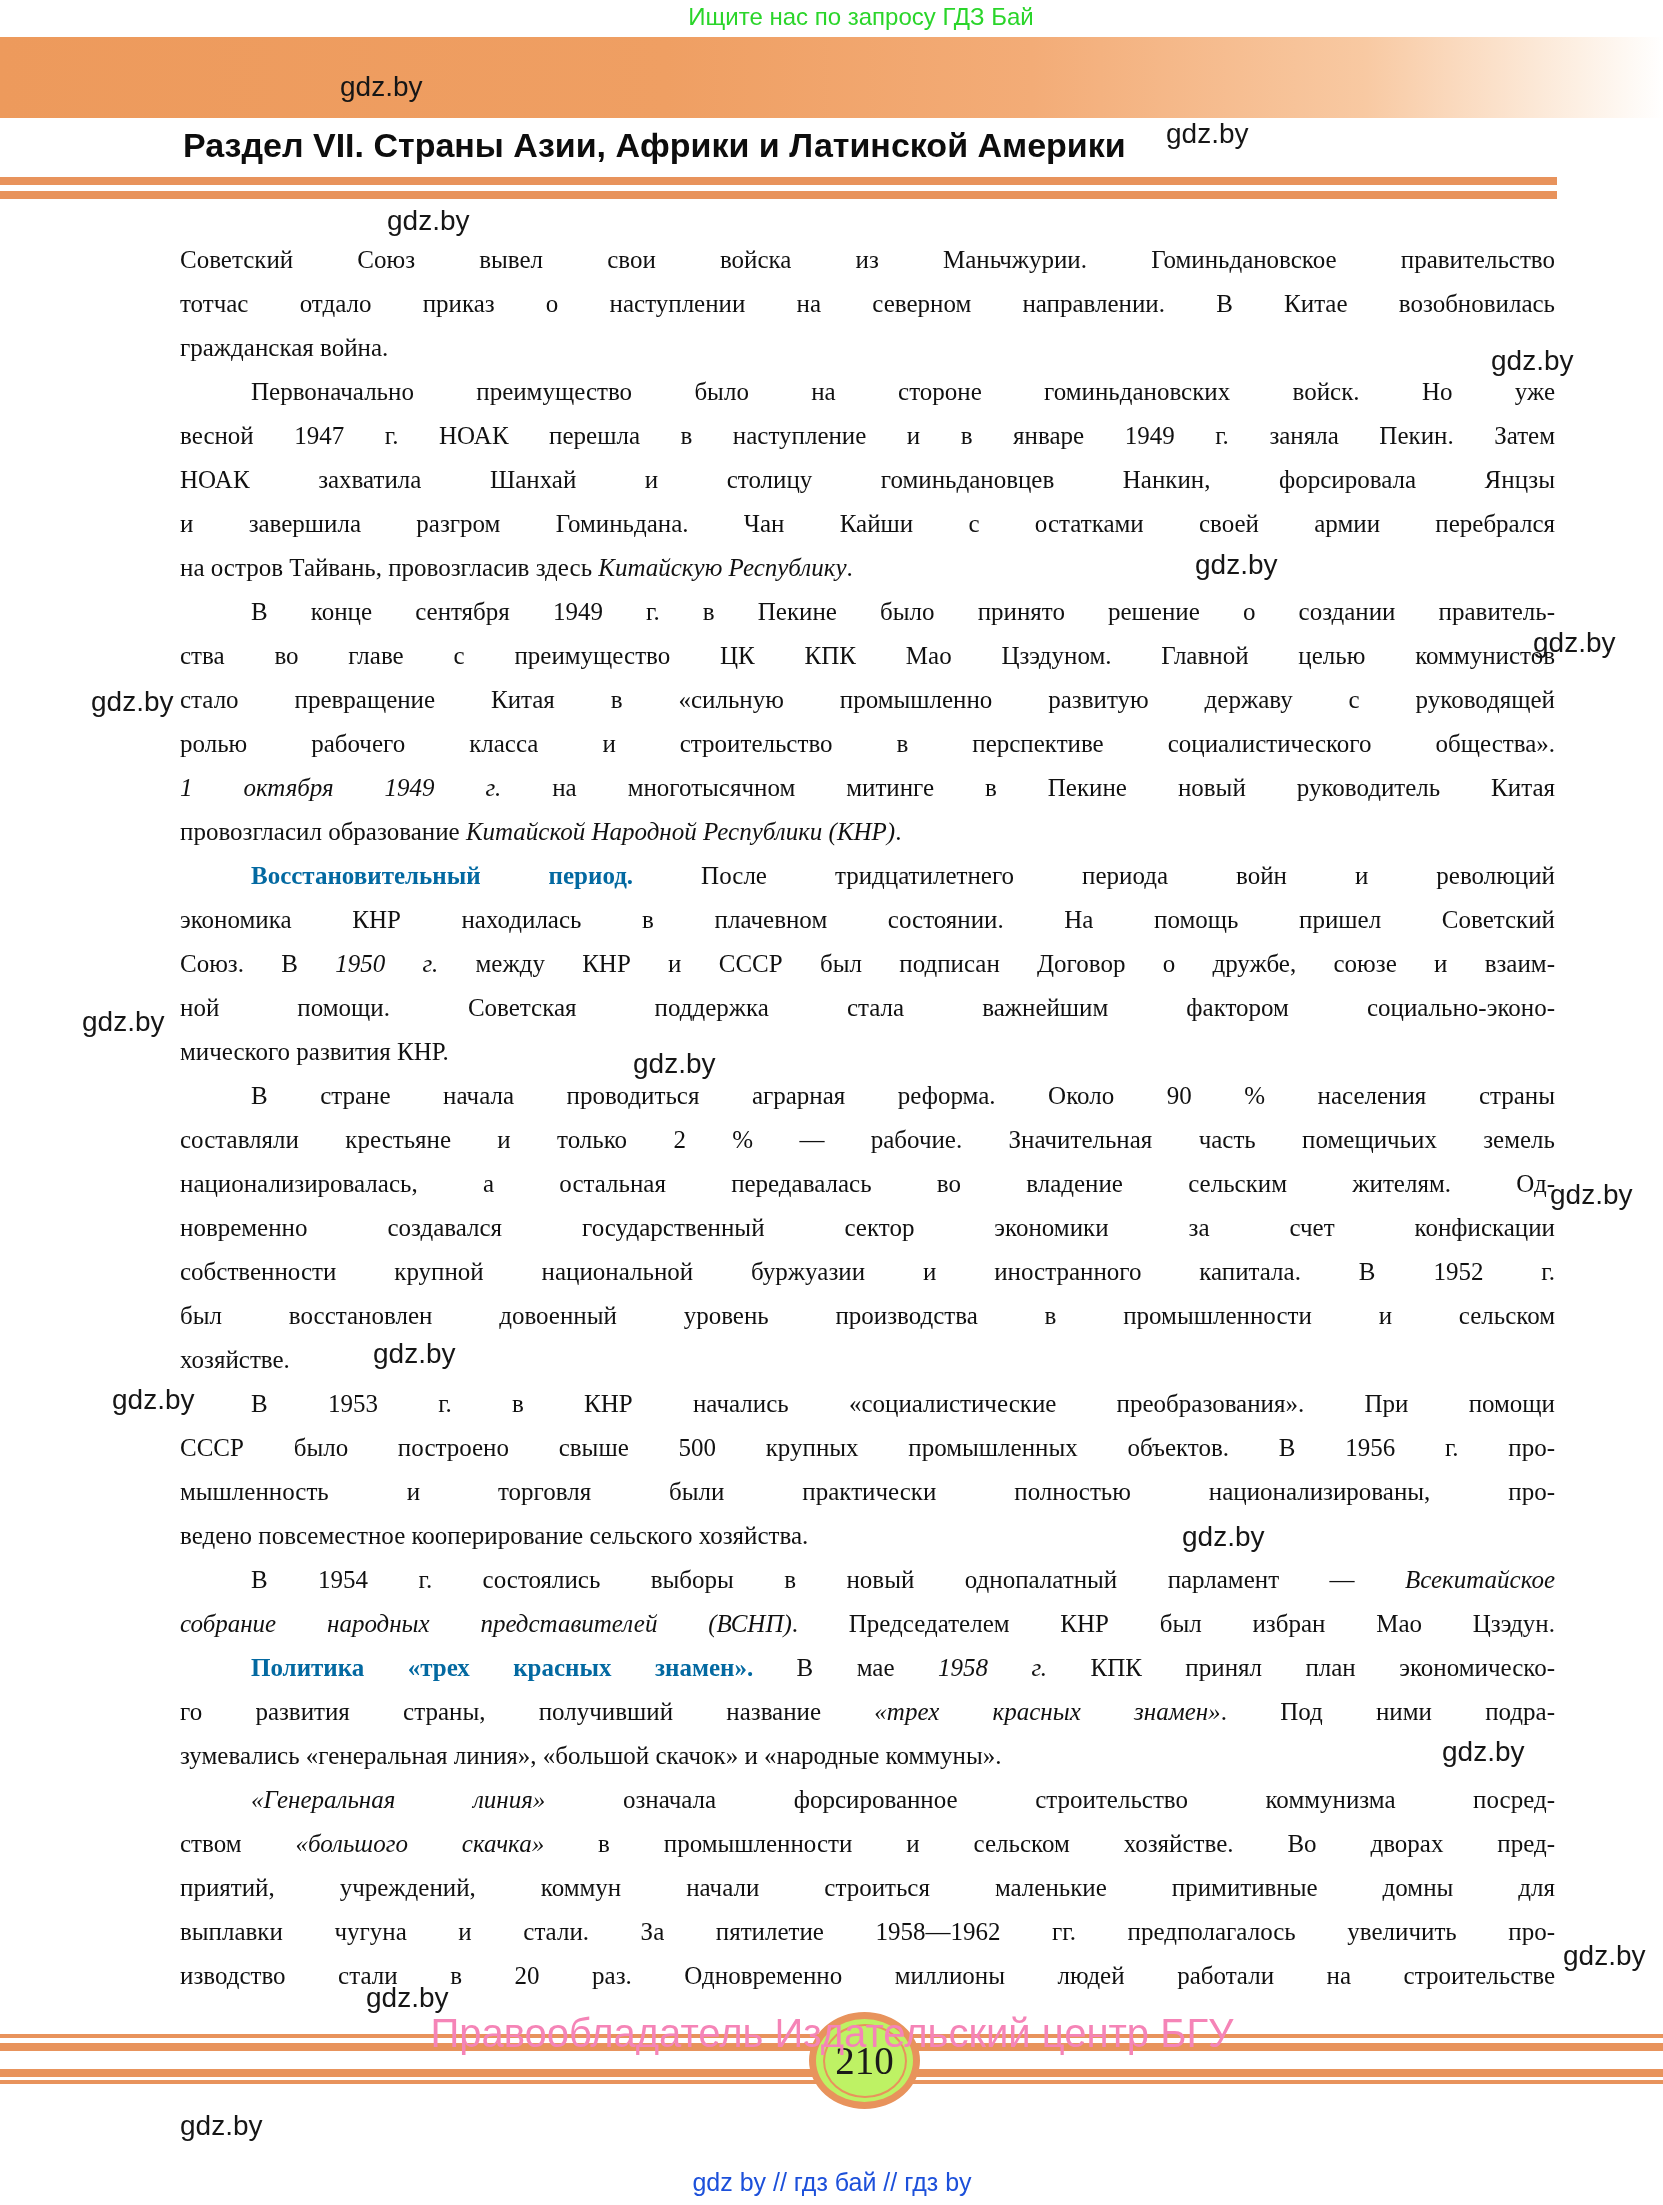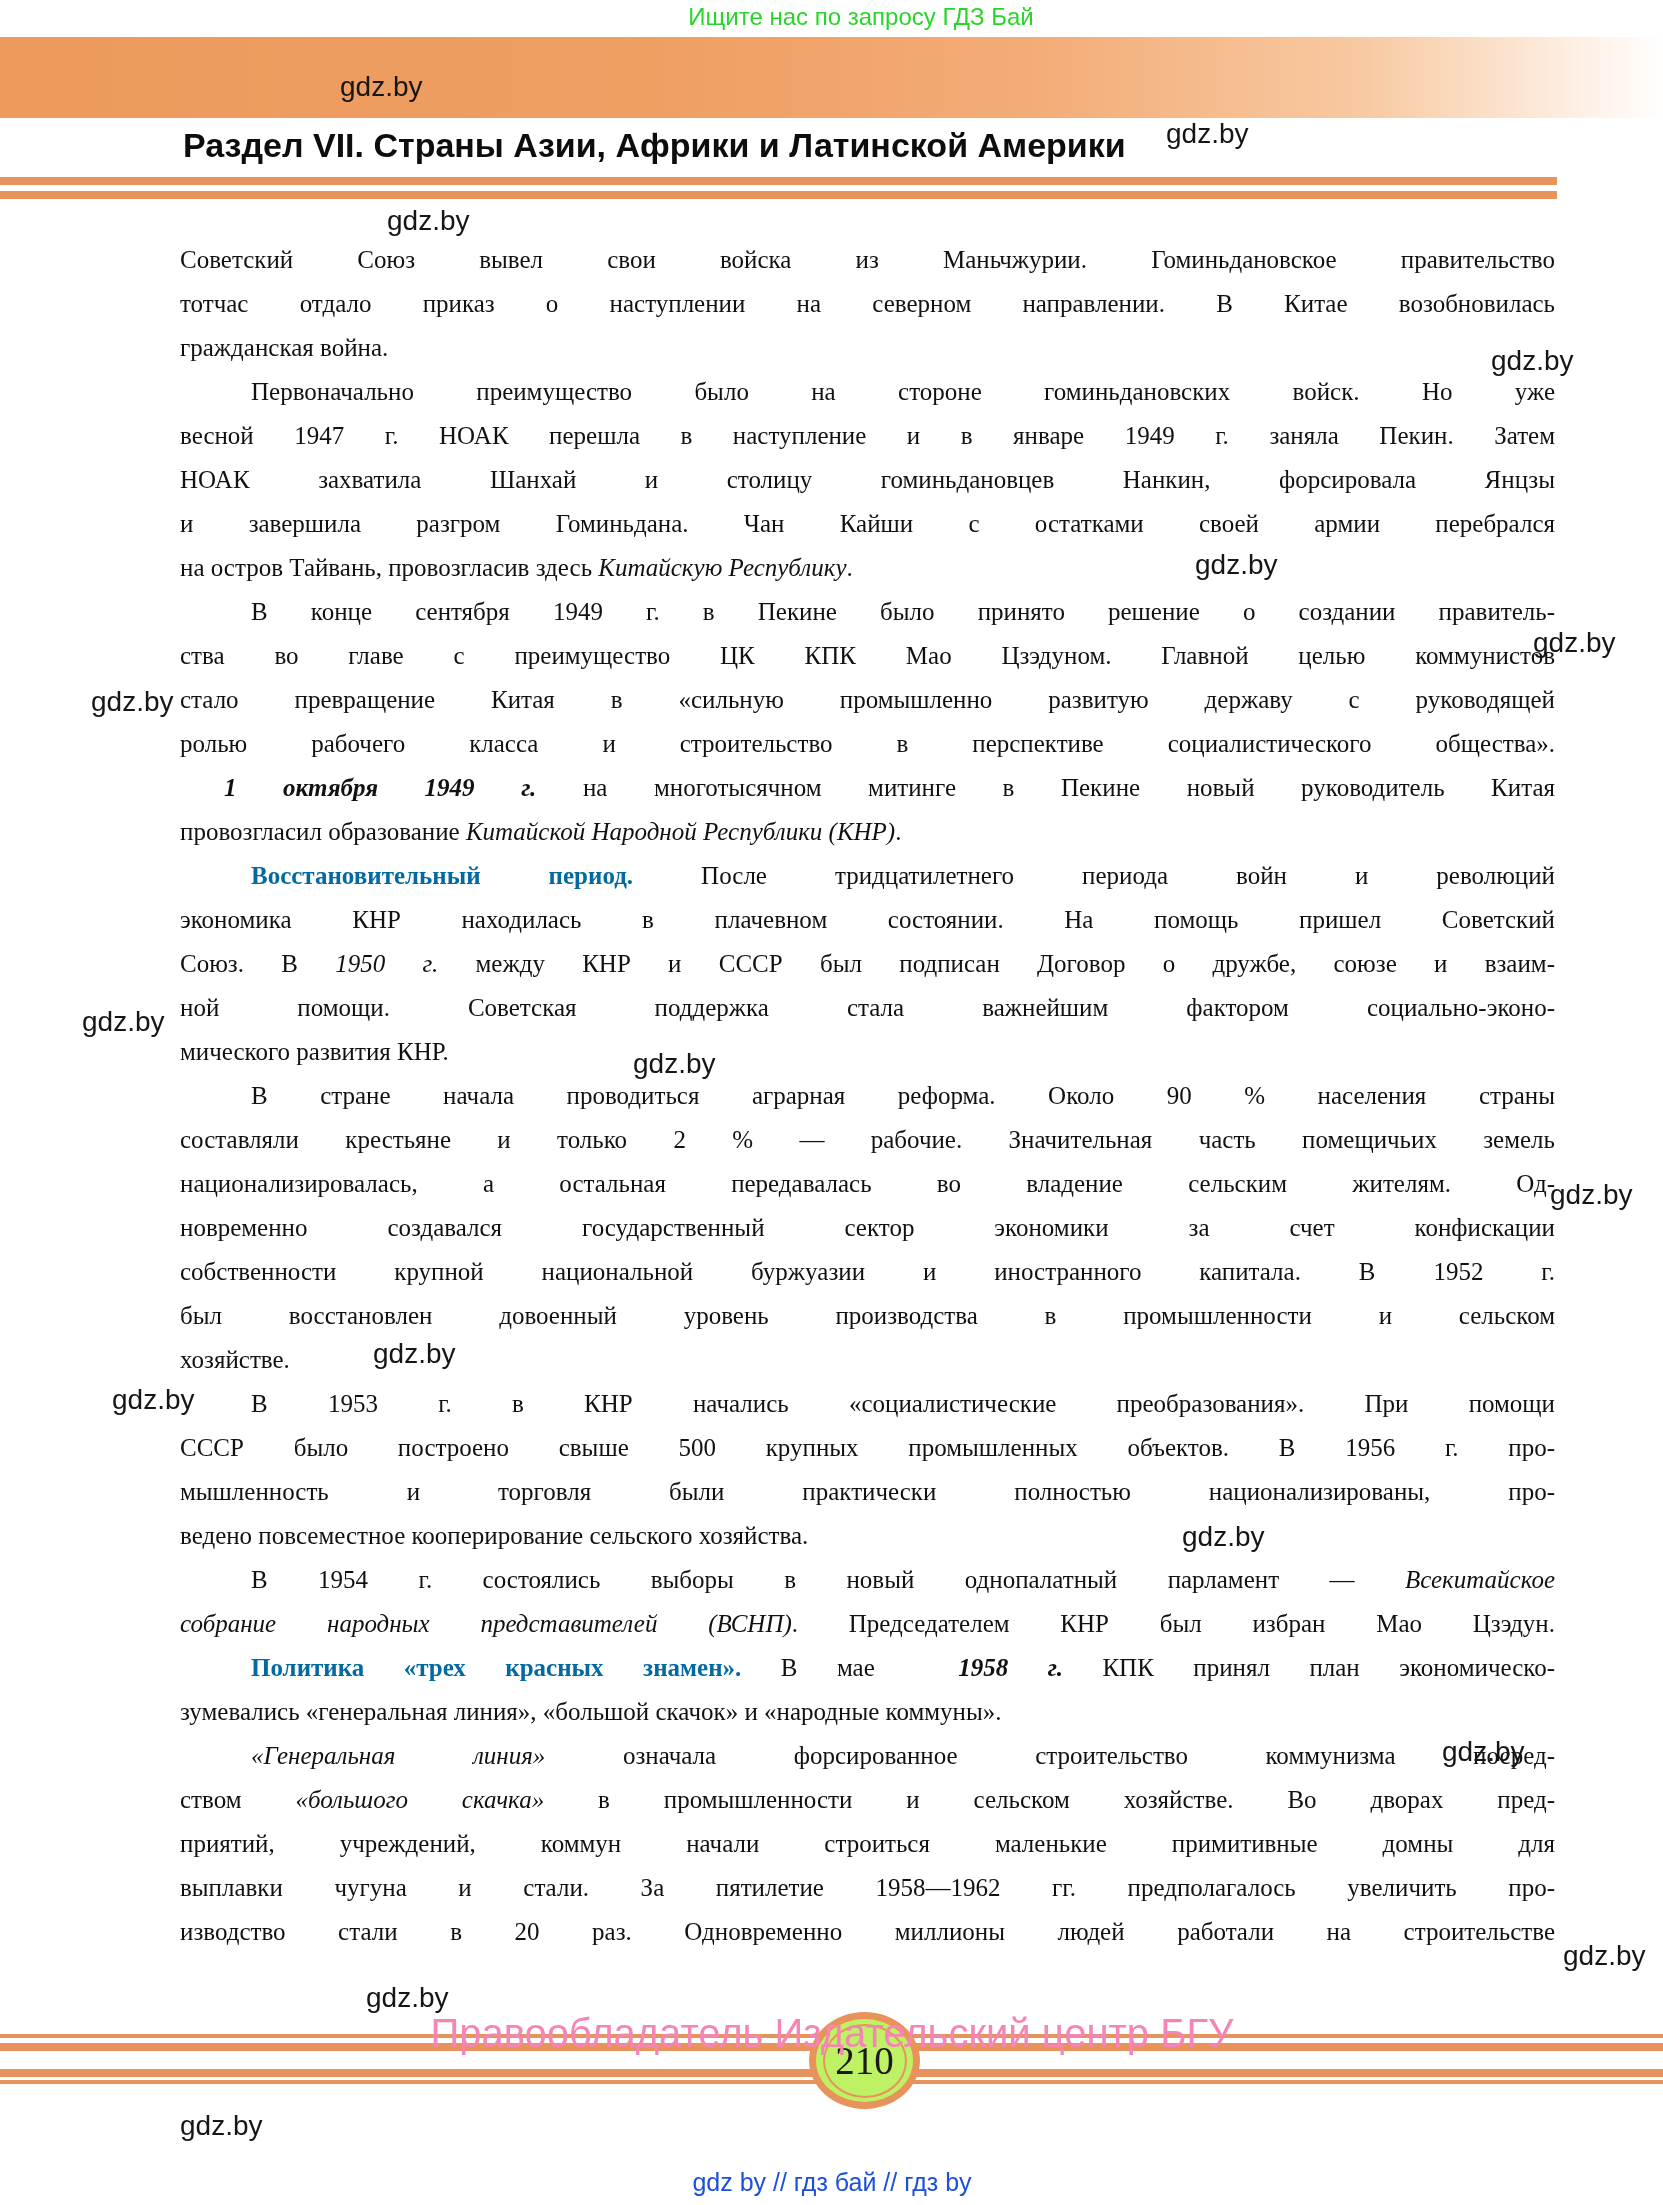--- a/index.html
+++ b/index.html
@@ -13,21 +13,21 @@
         font-family:"Liberation Sans","DejaVu Sans",sans-serif;font-weight:700;font-size:34px;color:#0d0d0d;}
   .rule{position:absolute;left:0;background:#e8935c;}
   .rule.r1{top:177px;width:1557px;height:8.4px;}
   .rule.r2{top:191px;width:1557px;height:7.5px;}
   .body-text{position:absolute;left:180px;top:238px;width:1375px;
         font-size:25px;line-height:44px;color:#111;}
   .tl{text-align:justify;text-align-last:justify;}
   .tl.last{text-align-last:left;}
   .tl.ind{padding-left:71px;}
   .tl .i{font-style:italic;}
-  .tl .bi{font-style:italic;font-weight:bold;margin-left:44px;}
+  .tl .bi{font-style:italic;font-weight:normal;}
   .tl .ob{font-weight:bold;color:#0369a1;}
   .wm{position:absolute;font-family:"Liberation Sans","DejaVu Sans",sans-serif;
         font-size:28px;color:#161616;white-space:nowrap;}
   .frule{position:absolute;left:0;width:1664px;background:#e8935c;z-index:1;}
   .frule.a1{top:2034px;height:4.2px;}
   .frule.a2{top:2043px;height:8.4px;}
   .frule.b1{top:2069px;height:8.4px;}
   .frule.b2{top:2080px;height:4.2px;}
   .page-badge{position:absolute;left:809px;top:2012px;width:111px;height:97px;z-index:2;
         border:7.5px solid #e8935c;border-radius:50%;background:#bef264;box-sizing:border-box;
@@ -96,20 +96,21 @@
         <div class="tl"><span>СССР было построено свыше 500 крупных промышленных объектов. В 1956 г. про-</span></div>
         <div class="tl"><span>мышленность и торговля были практически полностью национализированы, про-</span></div>
         <div class="tl last"><span>ведено повсеместное кооперирование сельского хозяйства.</span></div>
       </div>
       <div>
         <div class="tl ind"><span>В 1954 г. состоялись выборы в новый однопалатный парламент — </span><span class="i">Всекитайское</span></div>
         <div class="tl"><span class="i">собрание народных представителей (ВСНП)</span><span>. Председателем КНР был избран Мао Цзэдун.</span></div>
       </div>
       <div>
         <div class="tl ind"><span class="ob">Политика «трех красных знамен».</span><span> В мае </span><span class="bi">1958 г.</span><span> КПК принял план экономическо-</span></div>
+        <div class="tl"><span>го развития страны, получивший название </span><span class="i">«трех красных знамен»</span><span>. Под ними подра-</span></div>
         <div class="tl last"><span>зумевались «генеральная линия», «большой скачок» и «народные коммуны».</span></div>
       </div>
       <div>
         <div class="tl ind"><span class="i">«Генеральная линия»</span><span> означала форсированное строительство коммунизма посред-</span></div>
         <div class="tl"><span>ством </span><span class="i">«большого скачка»</span><span> в промышленности и сельском хозяйстве. Во дворах пред-</span></div>
         <div class="tl"><span>приятий, учреждений, коммун начали строиться маленькие примитивные домны для</span></div>
         <div class="tl"><span>выплавки чугуна и стали. За пятилетие 1958—1962 гг. предполагалось увеличить про-</span></div>
         <div class="tl"><span>изводство стали в 20 раз. Одновременно миллионы людей работали на строительстве</span></div>
       </div>
     </div>

